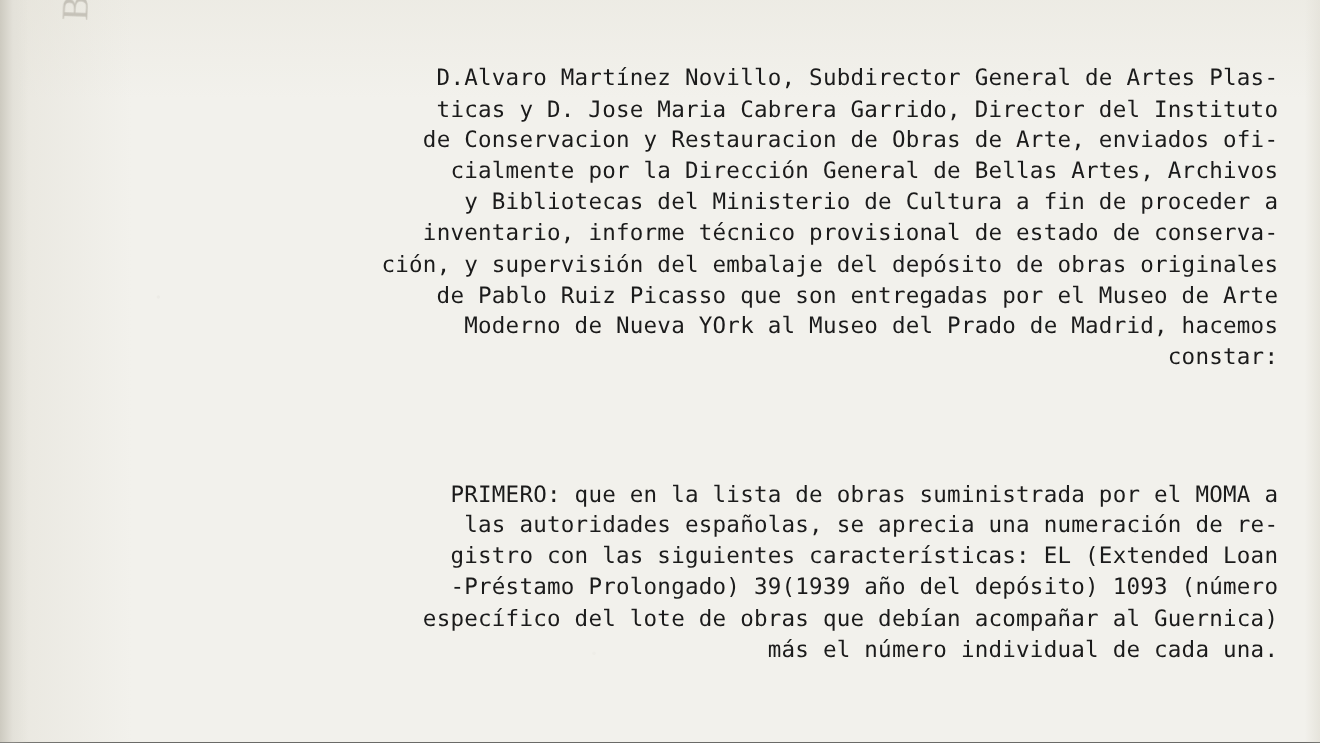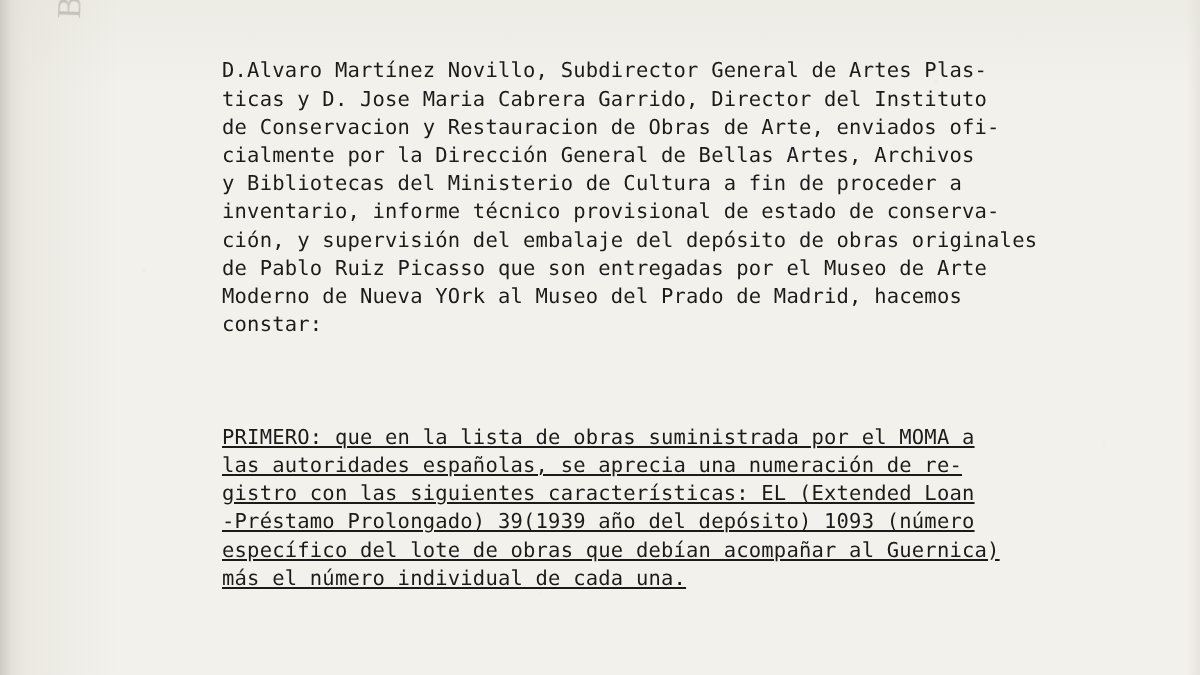--- a/index.html
+++ b/index.html
@@ -63,27 +63,27 @@
     width: 952px;
     color: #1b1b1b;
     font-family: "DejaVu Sans Mono", "Liberation Mono", monospace;
     font-size: 20.5px;
     line-height: 28.2px;
     letter-spacing: 0.2px;
     white-space: pre-wrap;
     text-rendering: geometricPrecision;
   }
   .para {
-    margin: 0;
+    margin: 12px;
     padding: 0;
     white-space: pre-wrap;
+    text-align: right;
   }
   .para + .para {
     margin-top: 28px;
-    text-decoration: underline;
   }
   .para.first {
     margin-top: 0;
   }
   
   .speckle {
     position: absolute;
     inset: 0;
     pointer-events: none;
     opacity: 0.35;

